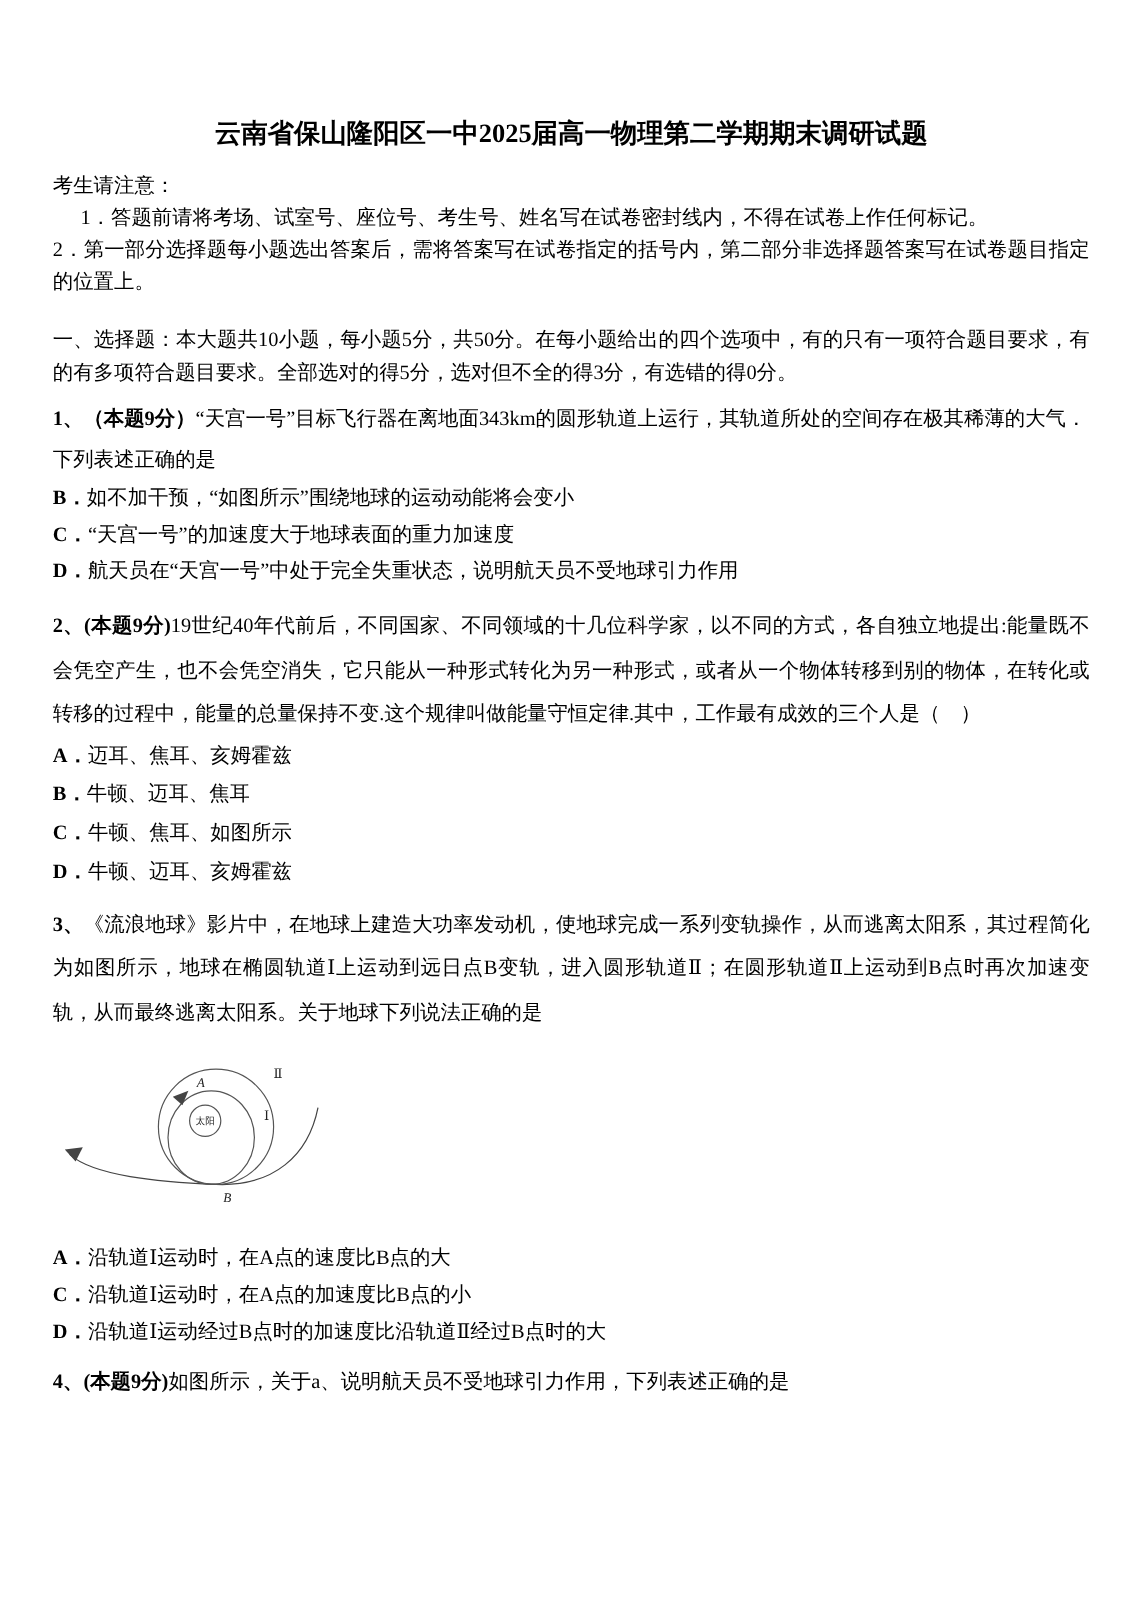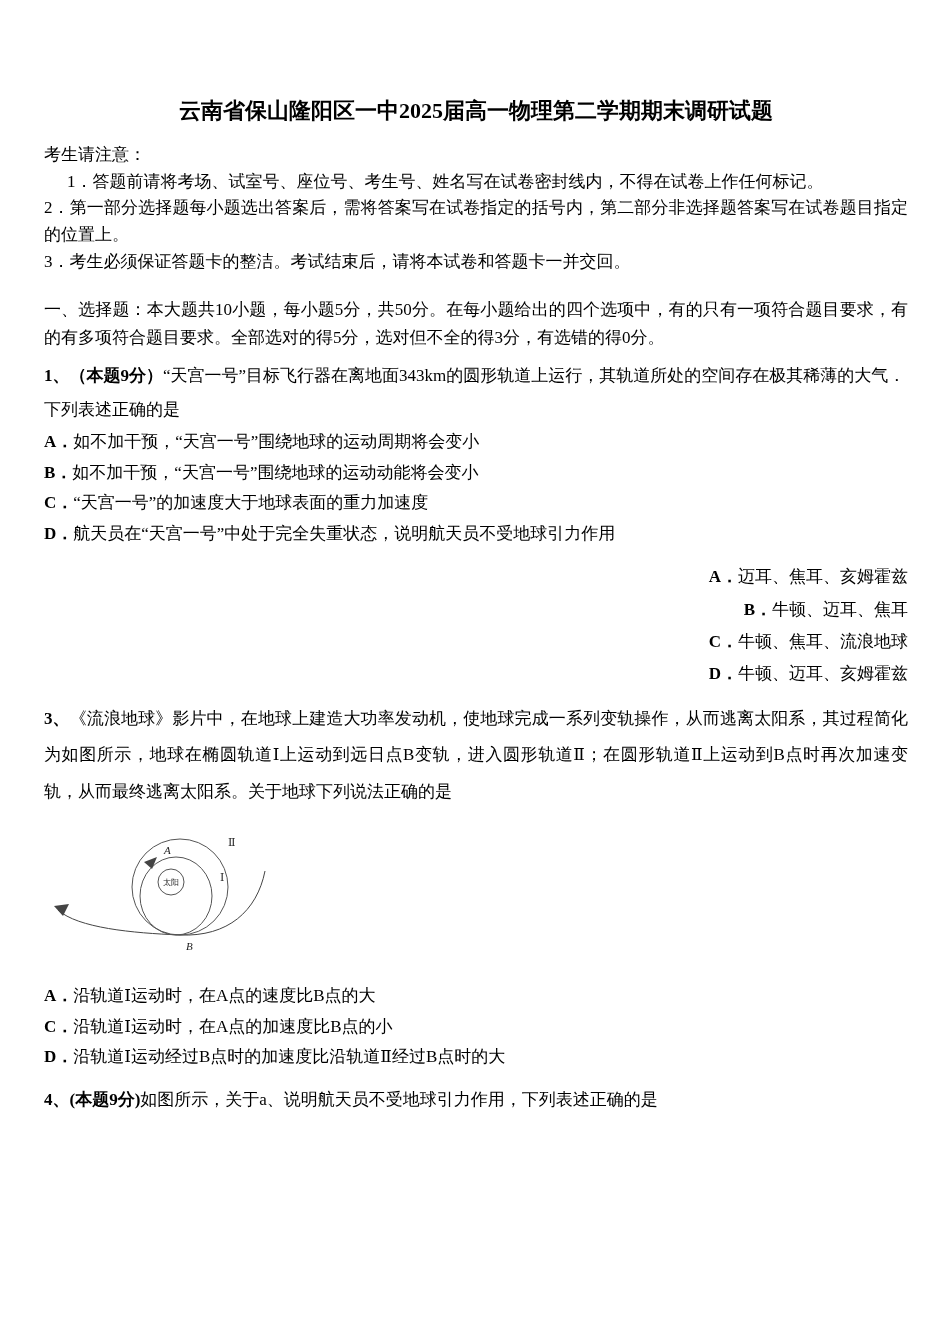--- a/index.html
+++ b/index.html
@@ -34,21 +34,21 @@
     text-align: justify;
   }
   .q { margin-top: 8px; }
   .q .stem { text-align: justify; }
   .qnum { font-weight: bold; }
   .opt-label { font-weight: bold; }
   .q1 .stem { line-height: 2.0; }
   .q1 .opt  { line-height: 1.8; }
   .q2 { margin-top: 12px; }
   .q2 .stem { line-height: 2.15; }
-  .q2 .opt  { line-height: 1.9; text-align: right; }
+  .q2 .opt  { line-height: 1.9; }
   .q3 { margin-top: 10px; }
   .q3 .stem { line-height: 2.15; }
   .q3 .opt  { line-height: 1.8; }
   .q4 { margin-top: 10px; }
   .q4 .stem { line-height: 2.0; }
   .figure-wrap { margin: 6px 0 10px 6px; }
   .figure-wrap svg text {
     font-family: "Liberation Serif", "DejaVu Serif", serif;
     fill: #222;
   }
@@ -57,41 +57,40 @@
 <body>
 
 <div class="page">
 
   <h1 class="title">云南省保山隆阳区一中2025届高一物理第二学期期末调研试题</h1>
 
   <div class="notice">
     <p class="notice-heading">考生请注意：</p>
     <p class="indent-first">1．答题前请将考场、试室号、座位号、考生号、姓名写在试卷密封线内，不得在试卷上作任何标记。</p>
     <p>2．第一部分选择题每小题选出答案后，需将答案写在试卷指定的括号内，第二部分非选择题答案写在试卷题目指定的位置上。</p>
-    <p>3．考生必须保证答题卡的整洁。考试结束后，请将本试卷和答题卡一并交回。</p>
   </div>
 
   <p class="section-heading">一、选择题：本大题共10小题，每小题5分，共50分。在每小题给出的四个选项中，有的只有一项符合题目要求，有的有多项符合题目要求。全部选对的得5分，选对但不全的得3分，有选错的得0分。</p>
 
   <div class="q q1">
     <p class="stem"><span class="qnum">1、（本题9分）</span><span>“天宫一号”目标飞行器在离地面343km的圆形轨道上运行，其轨道所处的空间存在极其稀薄的大气．</span></p>
     <p class="stem">下列表述正确的是</p>
     <div>
-      <p class="opt"><span class="opt-label">A．</span><span>如不加干预，“天宫一号”围绕地球的运动周期将会变小</span></p>
-      <p class="opt"><span class="opt-label">B．</span><span>如不加干预，“天宫一号”围绕地球的运动动能将会变小</span></p>
+      <p class="opt"><span class="opt-label">B．</span><span>如不加干预，“如图所示”围绕地球的运动动能将会变小</span></p>
       <p class="opt"><span class="opt-label">C．</span><span>“天宫一号”的加速度大于地球表面的重力加速度</span></p>
       <p class="opt"><span class="opt-label">D．</span><span>航天员在“天宫一号”中处于完全失重状态，说明航天员不受地球引力作用</span></p>
     </div>
   </div>
 
   <div class="q q2">
+    <p class="stem"><span class="qnum">2、(本题9分)</span><span>19世纪40年代前后，不同国家、不同领域的十几位科学家，以不同的方式，各自独立地提出:能量既不会凭空产生，也不会凭空消失，它只能从一种形式转化为另一种形式，或者从一个物体转移到别的物体，在转化或转移的过程中，能量的总量保持不变.这个规律叫做能量守恒定律.其中，工作最有成效的三个人是（　）</span></p>
     <div>
       <p class="opt"><span class="opt-label">A．</span><span>迈耳、焦耳、亥姆霍兹</span></p>
       <p class="opt"><span class="opt-label">B．</span><span>牛顿、迈耳、焦耳</span></p>
-      <p class="opt"><span class="opt-label">C．</span><span>牛顿、焦耳、流浪地球</span></p>
+      <p class="opt"><span class="opt-label">C．</span><span>牛顿、焦耳、如图所示</span></p>
       <p class="opt"><span class="opt-label">D．</span><span>牛顿、迈耳、亥姆霍兹</span></p>
     </div>
   </div>
 
   <div class="q q3">
     <p class="stem"><span class="qnum">3、</span><span>《流浪地球》影片中，在地球上建造大功率发动机，使地球完成一系列变轨操作，从而逃离太阳系，其过程简化为如图所示，地球在椭圆轨道Ⅰ上运动到远日点B变轨，进入圆形轨道Ⅱ；在圆形轨道Ⅱ上运动到B点时再次加速变轨，从而最终逃离太阳系。关于地球下列说法正确的是</span></p>
 
     <div class="figure-wrap">
       <svg width="250" height="150" viewBox="0 0 250 150">
 

